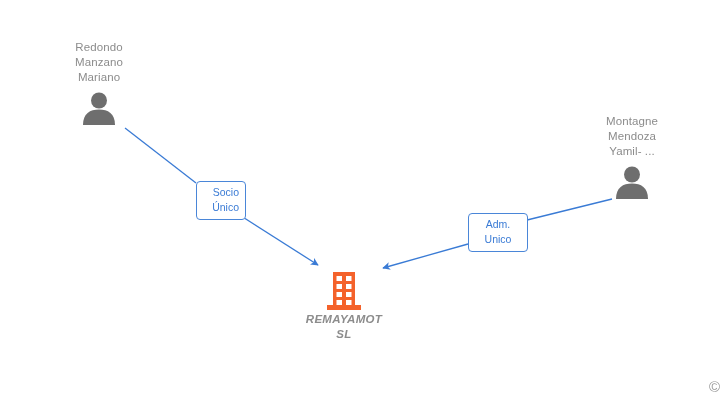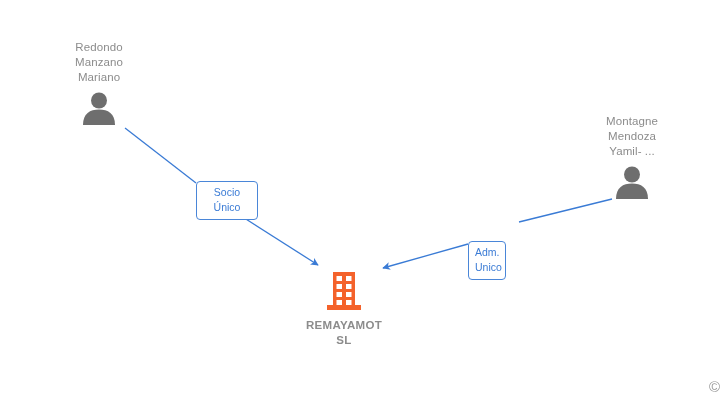--- a/index.html
+++ b/index.html
@@ -58,27 +58,27 @@
   .company-node {
     width: 160px;
   }
   .company-icon {
     display: block;
     margin: 0 auto;
     width: 34px;
     height: 40px;
   }
   .company-label {
-    margin-top: 6px;
     font-size: 11.5px;
     line-height: 15px;
     font-weight: bold;
     color: #8c8c8c;
     letter-spacing: 0.3px;
     white-space: pre-line;
+    font-style: italic;
   }
 
   
   .edge-label {
     position: absolute;
     box-sizing: border-box;
     background: #ffffff;
     border: 1px solid #4a86d8;
     border-radius: 4px;
     color: #3a7bd5;
@@ -166,23 +166,23 @@
       <rect x="19" y="12" width="5.5" height="5" fill="#ffffff"></rect>
       <rect x="9.5" y="20" width="5.5" height="5" fill="#ffffff"></rect>
       <rect x="19" y="20" width="5.5" height="5" fill="#ffffff"></rect>
       <rect x="9.5" y="28" width="5.5" height="5" fill="#ffffff"></rect>
       <rect x="19" y="28" width="5.5" height="5" fill="#ffffff"></rect>
     </svg>
     <div class="company-label">REMAYAMOT
 SL</div>
   </div>
 
-  <div class="edge-label" style="left: 196px; top: 181px; width: 62px;">Socio
+  <div class="edge-label" style="left: 196px; top: 181px; width: 50px; text-align: right;">Socio
 Único</div>
 
-  <div class="edge-label" style="left: 468px; top: 213px; width: 38px; margin-top: 28px;">Adm.
+  <div class="edge-label" style="left: 468px; top: 213px; width: 60px;">Adm.
 Unico</div>
 
   <div id="watermark">
     <span class="wm-copy">©</span>
   </div>
 
 </div>
 
 </body></html>

